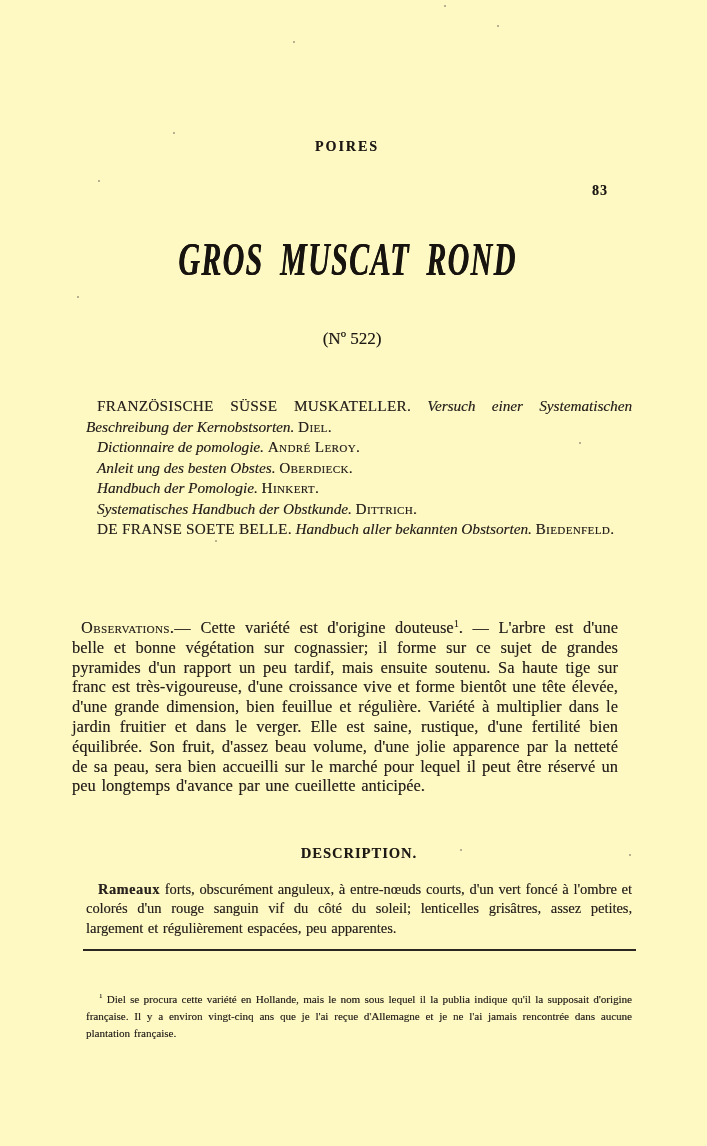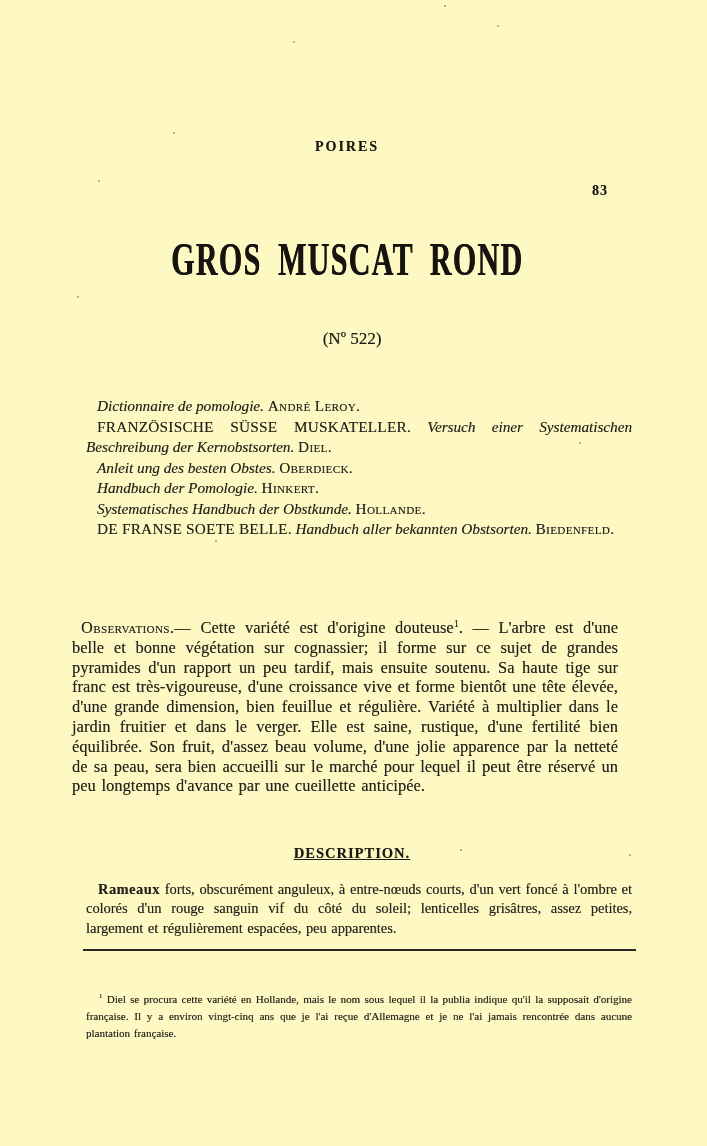--- a/index.html
+++ b/index.html
@@ -12,21 +12,21 @@
   }
   .abs { position:absolute; }
   p, h1, h2 { margin:0; padding:0; }
 
   
   .running-head { top:139px; left:86px; width:546px; height:16px; font-size:14px; font-weight:bold; color:#1b1712; }
   .rh-title { position:absolute; left:0; width:522px; text-align:center; letter-spacing:2px; }
   .rh-num   { position:absolute; right:24px; top:0; letter-spacing:1px;margin-top:44px; }
 
   
-  .main-title { top:236px; left:0; width:694px; text-align:center; height:46px; }
+  .main-title { top:236px; left:0; width:694px; text-align:center; height:46px;font-style:italic; }
   .title-inner {
     display:inline-block; transform:scaleX(0.64); transform-origin:50% 50%;
     font-size:47px; line-height:46px; font-weight:bold;
     letter-spacing:2px; word-spacing:12px; white-space:nowrap; color:#17130f;
     text-shadow:0.5px 0 0 #17130f;
   }
 
   
   .no-line { top:329px; left:86px; width:532px; text-align:center; font-size:17px; color:#1d1914; }
 
@@ -35,22 +35,22 @@
   .syn { text-indent:11px; }
   .it  { font-style:italic; }
   .sc  { font-variant:small-caps; letter-spacing:0.4px; }
   .caps{ letter-spacing:0.3px; }
 
   
   .observations { top:618px; left:72px; width:546px; font-size:16.3px; line-height:19.8px;
                   text-align:justify; text-indent:9px; word-spacing:1.5px; letter-spacing:0.1px; }
 
   
-  .desc-heading { top:845px; left:79px; width:546px; text-align:center; font-size:14.5px;
-                  font-weight:bold; letter-spacing:1px; color:#1d1914;text-decoration:underline; }
+  .desc-heading { top:845px; left:86px; width:546px; text-align:center; font-size:14.5px;
+                  font-weight:bold; letter-spacing:1px; color:#1d1914; }
   .rameaux { top:880px; left:86px; width:546px; font-size:14.4px; line-height:19.3px;
              text-align:justify; text-indent:12px; word-spacing:1px; }
   .bold { font-weight:bold; letter-spacing:0.5px; }
 
   
   .footrule { top:949px; left:83px; width:553px; height:2px; background:#2b2620; }
   .footnote { top:958px; left:86px; width:546px; font-size:11px; line-height:17px;
               text-align:justify; text-indent:13px; word-spacing:1px;margin-top:33px; }
 
   sup { font-size:62%; line-height:0; vertical-align:super; }
@@ -69,39 +69,39 @@
   </div>
 
   <h1 class="abs main-title">
     <span class="title-inner">GROS MUSCAT ROND</span>
   </h1>
 
   <div class="abs no-line">(Nº 522)</div>
 
   <div class="abs synonymy">
     <p class="syn">
-      <span class="it">Dictionnaire de pomologie.</span>
-      <span class="sc">André Leroy.</span>
-    </p>
-    <p class="syn">
       <span class="caps">FRANZÖSISCHE SÜSSE MUSKATELLER.</span>
       <span class="it">Versuch einer Systematischen Beschreibung der Kernobstsorten.</span>
       <span class="sc">Diel.</span>
+    </p>
+    <p class="syn">
+      <span class="it">Dictionnaire de pomologie.</span>
+      <span class="sc">André Leroy.</span>
     </p>
     <p class="syn">
       <span class="it">Anleit ung des besten Obstes.</span>
       <span class="sc">Oberdieck.</span>
     </p>
     <p class="syn">
       <span class="it">Handbuch der Pomologie.</span>
       <span class="sc">Hinkert.</span>
     </p>
     <p class="syn">
       <span class="it">Systematisches Handbuch der Obstkunde.</span>
-      <span class="sc">Hollande.</span>
+      <span class="sc">Dittrich.</span>
     </p>
     <p class="syn">
       <span class="caps">DE FRANSE SOETE BELLE.</span>
       <span class="it">Handbuch aller bekannten Obstsorten.</span>
       <span class="sc">Biedenfeld.</span>
     </p>
   </div>
 
   <p class="abs observations">
     <span class="sc">Observations.—</span>

